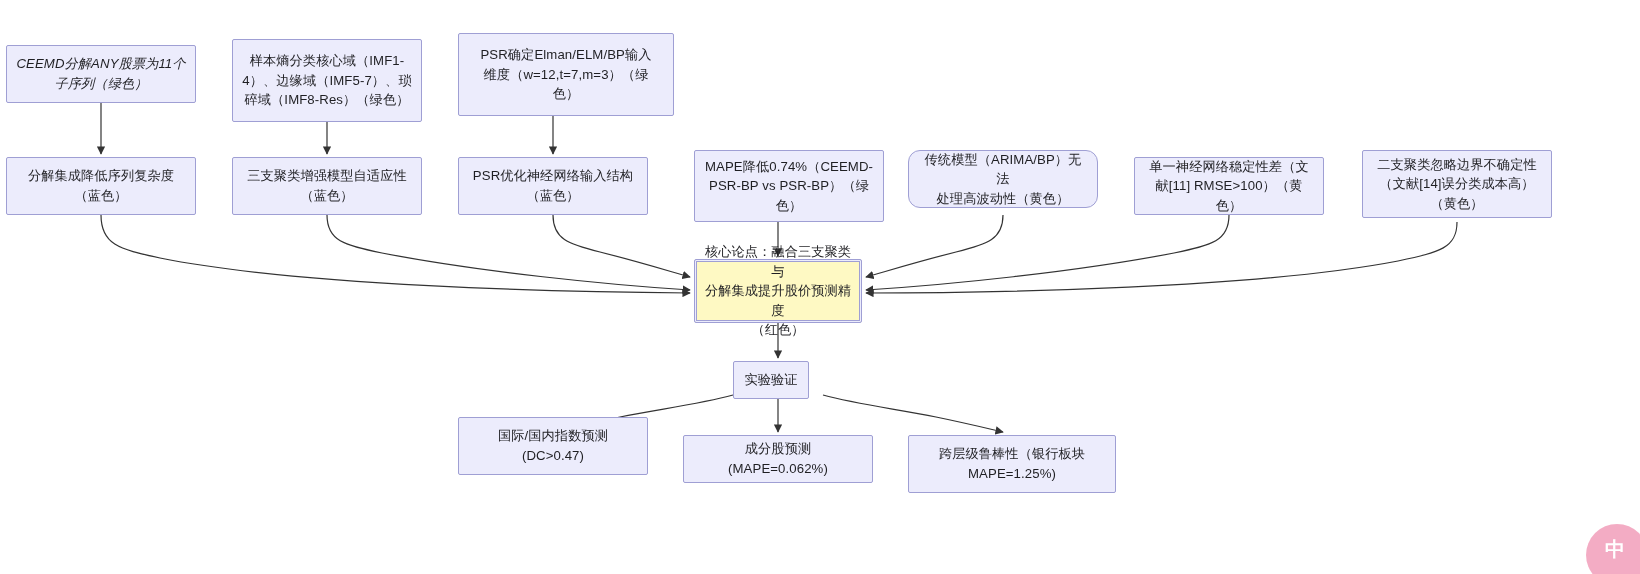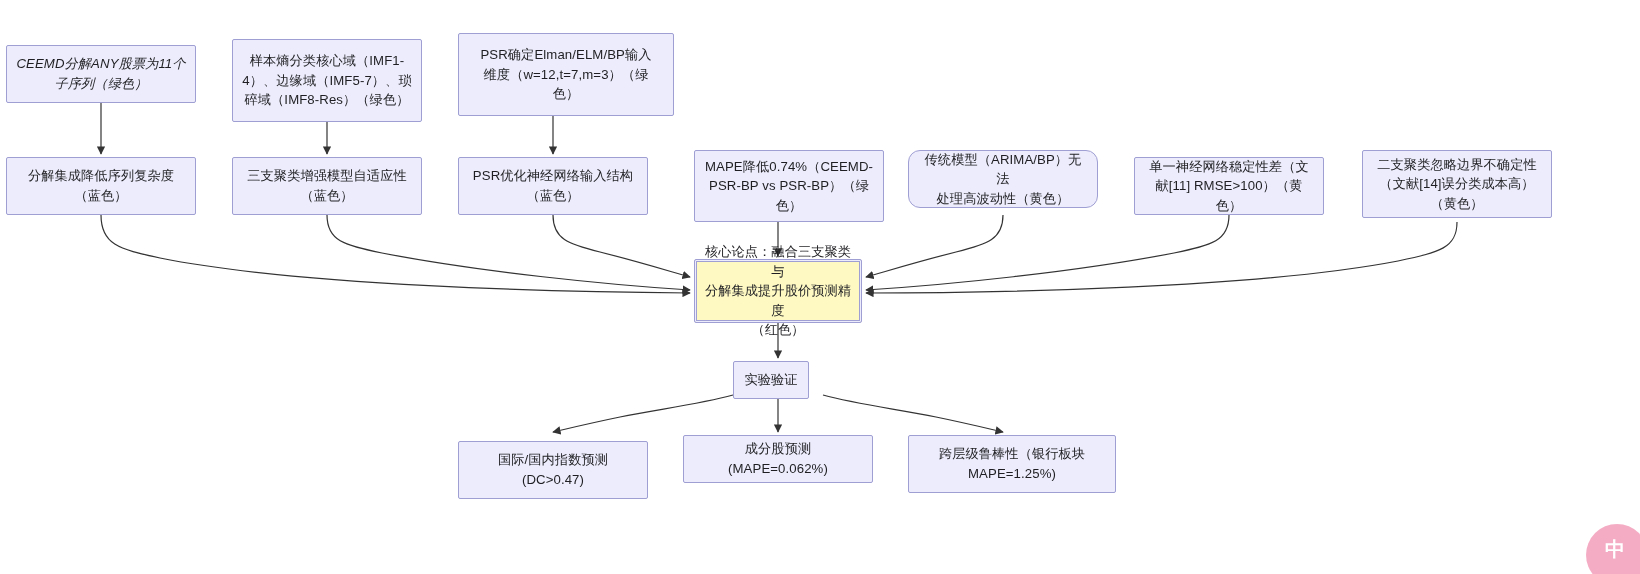--- a/index.html
+++ b/index.html
@@ -168,21 +168,21 @@
   <div class="node core" style="left:694px; top:259px; width:168px; height:64px;">
     <span class="node-text">核心论点：融合三支聚类与
 分解集成提升股价预测精度
 （红色）</span>
   </div>
 
   <div class="node" style="left:733px; top:361px; width:76px; height:38px;">
     <span class="node-text">实验验证</span>
   </div>
 
-  <div class="node" style="left:458px; top:441px; width:190px; height:58px;">
+  <div class="node" style="left:458px; top:417px; width:190px; height:58px;">
     <span class="node-text">国际/国内指数预测
 (DC&gt;0.47)</span>
   </div>
 
   <div class="node" style="left:683px; top:435px; width:190px; height:48px;">
     <span class="node-text">成分股预测
 (MAPE=0.062%)</span>
   </div>
 
   <div class="node" style="left:908px; top:435px; width:208px; height:58px;align-items:center;">

